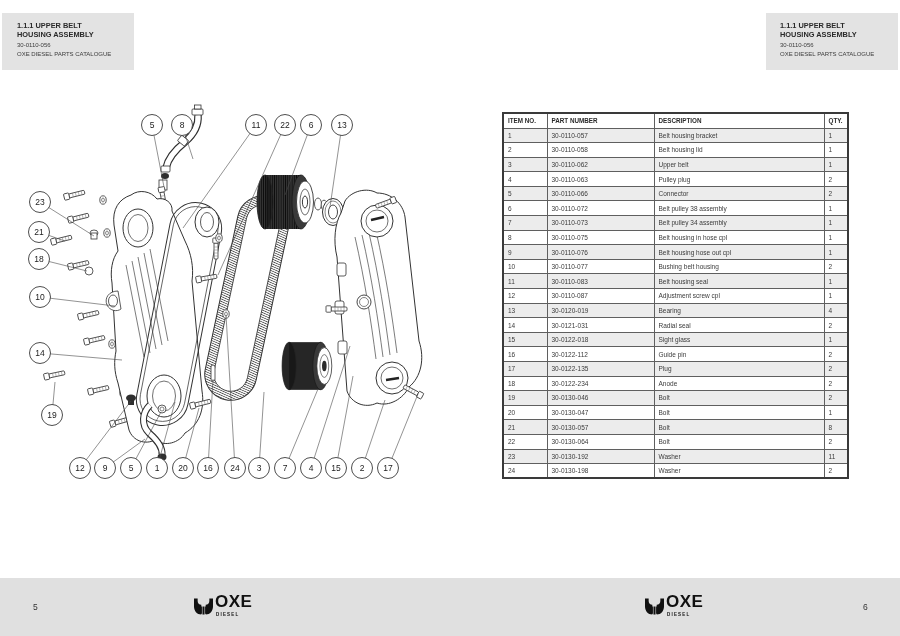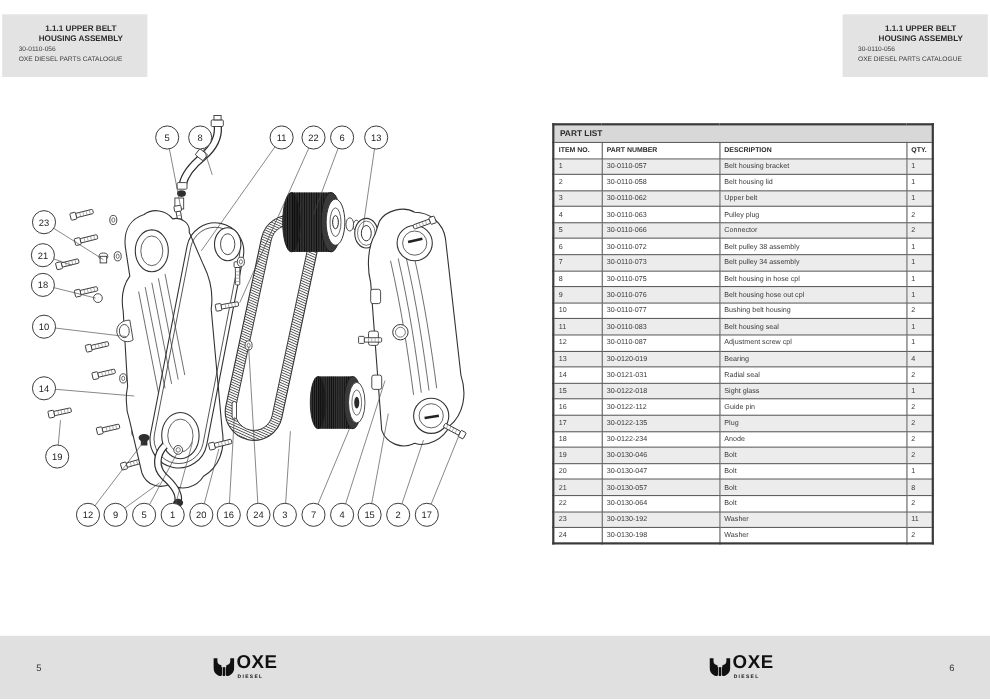--- a/index.html
+++ b/index.html
@@ -7,21 +7,21 @@
     position:relative;width:900px;height:636px;background:#ffffff;overflow:hidden;
     font-family:"Liberation Sans",sans-serif;color:#2d2d2d;
   }
   
   .header-block{
     position:absolute;top:13px;width:132px;height:57px;background:#e3e3e3;
     box-sizing:border-box;padding:8px 4px 0 15px;
   }
   .header-block.left{left:2px;}
   .header-block.right{left:766px;padding-left:14px;}
-  .hb-title{font-size:7.4px;font-weight:bold;line-height:9px;letter-spacing:0;color:#2a2a2a;text-align:center;}
+  .hb-title{font-size:7.4px;font-weight:bold;line-height:9px;letter-spacing:0;color:#2a2a2a;}
   .hb-sub{font-size:6px;line-height:8px;margin-top:2px;color:#3c3c3c;}
   .hb-cat{font-size:6px;line-height:8px;margin-top:1px;color:#3c3c3c;}
 
   
   #diagram-svg{position:absolute;left:15px;top:95px;width:455px;height:395px;}
 
   
   table.partlist{
     position:absolute;left:502px;top:112px;width:347px;
     border-collapse:collapse;border:2px solid #3a3a3a;table-layout:fixed;
@@ -368,23 +368,20 @@
   </svg>
 
   <table class="partlist">
     <colgroup>
         <col style="width:44px">
         <col style="width:107px">
         <col style="width:170px">
         <col style="width:24px">
       </colgroup>
     <thead>
-      <tr class="title-row">
-        <td colspan="4">PART LIST</td>
-      </tr>
       <tr class="cols-row">
         <th>ITEM NO.</th>
         <th>PART NUMBER</th>
         <th>DESCRIPTION</th>
         <th>QTY.</th>
       </tr>
     </thead>
     <tbody>
         <tr>
           <td>1</td>

